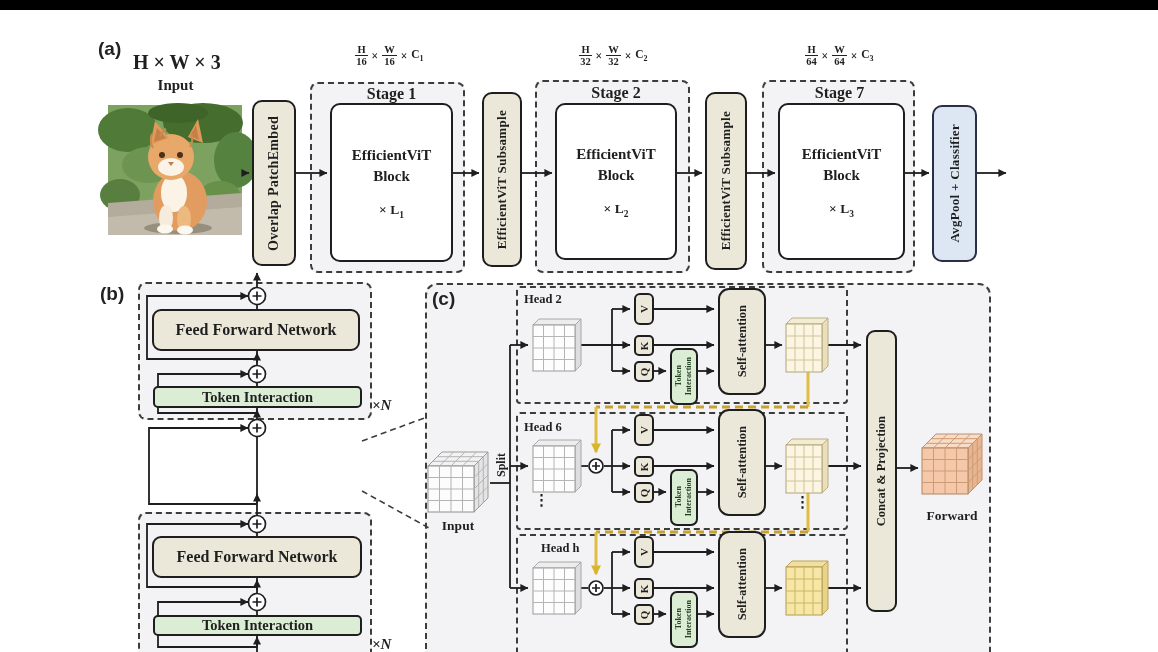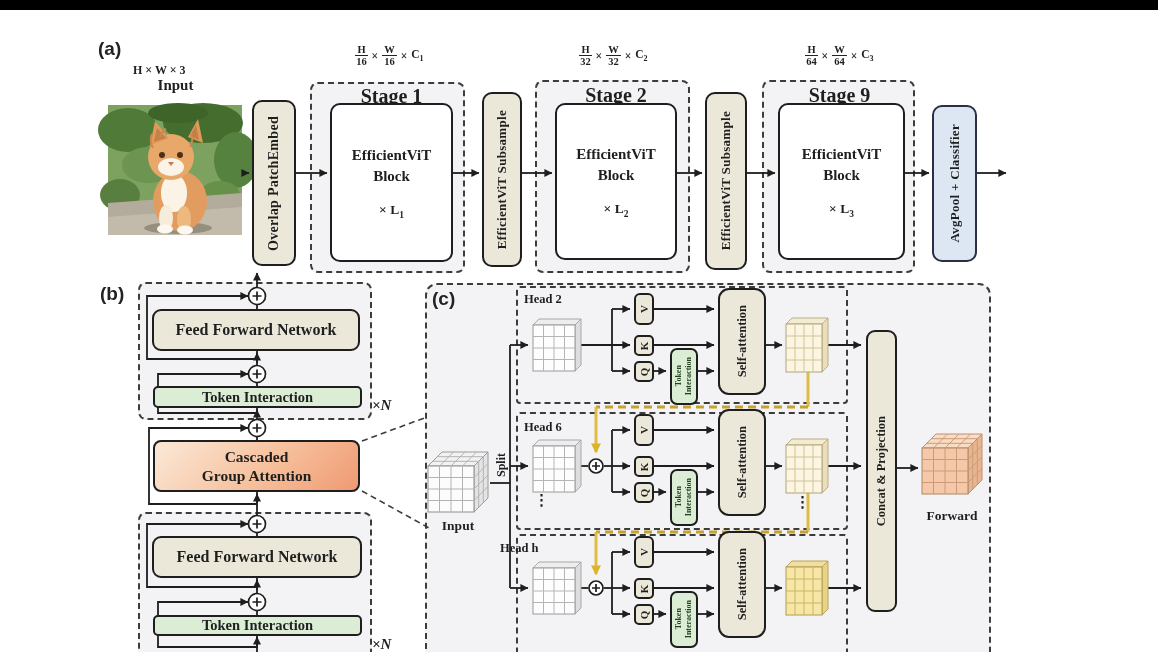--- a/index.html
+++ b/index.html
@@ -12,21 +12,21 @@
   .dashed.nobg{background:transparent;}
   .solid{border:2px solid #1e1e1e;background:#fff;border-radius:10px;}
   .beige{background:#ebe7d9;}
   .green{background:#dcedd6;}
   .blue{background:#dde7f3;border-color:#2a2f45;}
   .cgagrad{background:linear-gradient(135deg,#fbe9d8 0%,#f6c09c 55%,#ef9a73 100%);}
   .cx{display:flex;align-items:center;justify-content:center;text-align:center;}
   .vtext{writing-mode:vertical-rl;transform:rotate(180deg);}
   .b{font-weight:bold;}
   .panel-label{font-family:"Liberation Sans",sans-serif;font-weight:600;font-size:19px;color:#222;}
-  .stage-title{font-size:20px;font-weight:bold;}
+  .stage-title{font-size:16px;font-weight:bold;}
   .block-line{font-size:15px;font-weight:bold;line-height:1.35;}
   .mult{font-size:13.5px;font-weight:bold;margin-top:16px;}
   .vlabel{font-size:13.5px;font-weight:bold;letter-spacing:.3px;}
   .dim{display:flex;align-items:center;justify-content:center;gap:4px;
        font-size:11.5px;font-weight:bold;}
   .frac{display:inline-flex;flex-direction:column;align-items:center;line-height:1.05;font-size:10.5px;}
   .frac .num{border-bottom:1.4px solid #222;padding:0 2px;}
   sub{font-size:70%;}
   .hd{font-size:12.5px;font-weight:bold;}
   .vkq{font-size:11px;font-weight:bold;transform:rotate(-90deg);}
@@ -263,21 +263,21 @@
       <polygon points="46,14 60,0 60,46 46,60" fill="#e9b априori490"></polygon>
       <polygon points="46,14 60,0 60,46 46,60" fill="#e9b490" stroke="#bd9072"></polygon>
       <rect x="0" y="14" width="46" height="46" fill="#f4c8a8" stroke="#b08664"></rect>
       <path d="M11.5,14 V60 M23,14 V60 M34.5,14 V60 M0,25.5 H46 M0,37 H46 M0,48.5 H46" stroke="#cc9c78" fill="none"></path>
       <path d="M11.5,14 L25.5,0 M23,14 L37,0 M34.5,14 L48.5,0 M4.7,9.3 H50.7 M9.3,4.7 H55.3" stroke="#cc9c78" fill="none"></path>
       <path d="M46,25.5 L60,11.5 M46,37 L60,23 M46,48.5 L60,34.5 M50.7,9.3 V55.3 M55.3,4.7 V50.7" stroke="#cc9c78" fill="none"></path>
     </g>
   </svg>
 
   <div class="abs z10 panel-label" style="left:98px;top:38px;">(a)</div>
-  <div class="abs z10 b" style="left:133px;top:63px;font-size:12px;">H × W × 3</div>
+  <div class="abs z10 b" style="left:133px;top:51px;font-size:20px;">H × W × 3</div>
   <div class="abs z10 b cx" style="left:138px;top:77px;width:75px;font-size:15px;">Input</div>
 
   <div class="abs z10 solid beige cx" style="left:252px;top:100px;width:40px;height:162px;">
     <span class="vtext vlabel" style="font-size:14px;">Overlap PatchEmbed</span>
   </div>
 
   <div class="abs z10 cx stage-title" style="left:330px;top:85px;width:123px;">Stage 1</div>
   <div class="abs z10 dim" style="left:322px;top:44px;width:135px;">
     <span class="frac">
         <span class="num">H</span>
@@ -318,21 +318,21 @@
   <div class="abs z10 solid cx" style="left:555px;top:103px;width:118px;height:153px;flex-direction:column;">
     <span class="block-line">EfficientViT</span>
     <span class="block-line">Block</span>
     <span class="mult"><span>× L</span><sub>2</sub></span>
   </div>
 
   <div class="abs z10 solid beige cx" style="left:705px;top:92px;width:38px;height:174px;">
     <span class="vtext vlabel" style="font-size:13px;">EfficientViT Subsample</span>
   </div>
 
-  <div class="abs z10 cx stage-title" style="left:778px;top:84px;width:123px;">Stage 9</div>
+  <div class="abs z10 cx stage-title" style="left:778px;top:84px;width:123px;">Stage 7</div>
   <div class="abs z10 dim" style="left:772px;top:44px;width:135px;">
     <span class="frac">
         <span class="num">H</span>
         <span>64</span>
       </span>
     <span>×</span>
     <span class="frac">
         <span class="num">W</span>
         <span>64</span>
       </span>
@@ -352,38 +352,34 @@
   <div class="abs z10 panel-label" style="left:100px;top:283px;">(b)</div>
 
   <div class="abs z10 solid beige cx" style="left:152px;top:309px;width:204px;height:38px;border-radius:9px;">
     <span class="b" style="font-size:16px;">Feed Forward Network</span>
   </div>
   <div class="abs z10 solid green cx" style="left:153px;top:386px;width:205px;height:18px;border-radius:5px;">
     <span class="b" style="font-size:14.5px;">Token Interaction</span>
   </div>
   <div class="abs z10 itn" style="left:372px;top:397px;">×N</div>
 
-  <div class="abs z10 solid cgagrad cx" style="left:153px;top:440px;width:203px;height:48px;border-radius:8px;flex-direction:column;line-height:1.25;">
-    <span class="b" style="font-size:15.5px;">Cascaded</span>
-    <span class="b" style="font-size:15.5px;">Group Attention</span>
-  </div>
 
   <div class="abs z10 solid beige cx" style="left:152px;top:536px;width:206px;height:38px;border-radius:9px;">
     <span class="b" style="font-size:16px;">Feed Forward Network</span>
   </div>
   <div class="abs z10 solid green cx" style="left:153px;top:615px;width:205px;height:17px;border-radius:5px;">
     <span class="b" style="font-size:14.5px;">Token Interaction</span>
   </div>
   <div class="abs z10 itn" style="left:372px;top:636px;">×N</div>
 
   <div class="abs z10 panel-label" style="left:432px;top:288px;">(c)</div>
 
   <div class="abs z10 hd" style="left:524px;top:292px;">Head 2</div>
   <div class="abs z10 hd" style="left:524px;top:420px;">Head 6</div>
-  <div class="abs z10 hd" style="left:500px;top:541px;">Head h</div>
+  <div class="abs z10 hd" style="left:541px;top:541px;">Head h</div>
 
   <div class="abs z10 cx" style="left:492px;top:443px;width:18px;height:44px;">
     <span class="vtext b" style="font-size:12px;">Split</span>
   </div>
   <div class="abs z10 caption cx" style="left:428px;top:518px;width:60px;">Input</div>
   <div class="abs z10 caption cx" style="left:922px;top:508px;width:60px;">Forward</div>
 
   <div class="abs z10 solid beige cx" style="left:634px;top:293px;width:16px;height:28px;border-radius:6px;">
       <span class="vkq">V</span>
     </div>

